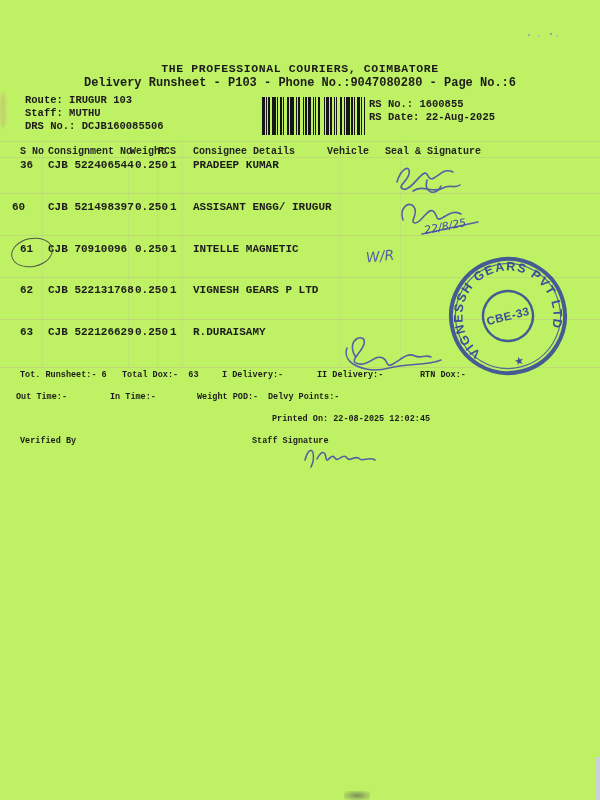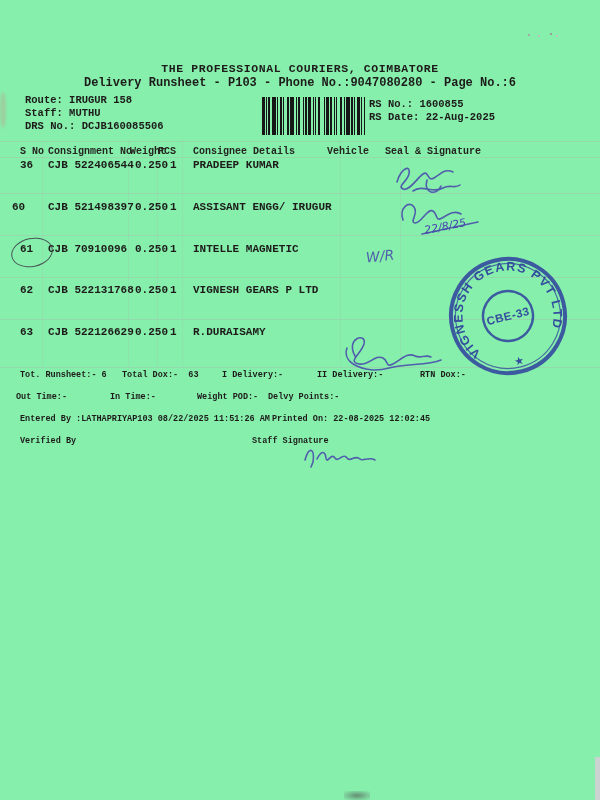--- a/index.html
+++ b/index.html
@@ -1,18 +1,18 @@
 <!DOCTYPE html>
 <html><head>
 <meta charset="utf-8">
 <style>
   html,body{margin:0;padding:0;background:#ffffff;}
   #page{
     position:relative;width:600px;height:800px;overflow:hidden;
-    background:#86efac;
+    background:#bef264;
     font-family:"Liberation Mono","DejaVu Sans Mono",monospace;
     color:#1d1c1a;
   }
   .t{position:absolute;white-space:pre;font-weight:700;line-height:1.15;letter-spacing:0;}
   .title1{left:0;top:62px;width:600px;text-align:center;font-size:11.5px;letter-spacing:.6px;}
   .title2{left:0;top:77px;width:600px;text-align:center;font-size:12px;}
   .meta{font-size:10.5px;}
   .rs{font-size:10.5px;}
   .th{font-size:10px;color:#262421;}
   .cell{font-size:11px;}
@@ -36,21 +36,21 @@
   .dots-topright{position:absolute;left:528px;top:34px;width:2px;height:2px;background:#a9a9a9;box-shadow:10px 1px 0 #bdbdbd,22px -1px 0 #9b9b9b,28px 1px 0 #c2c2c2;}
 </style>
 </head>
 <body>
 
 <div id="page">
 
   <div class="t title1">THE PROFESSIONAL COURIERS, COIMBATORE</div>
   <div class="t title2">Delivery Runsheet - P103 - Phone No.:9047080280 - Page No.:6</div>
 
-  <div class="t meta" style="left:25px;top:94px">Route: IRUGUR 158</div>
+  <div class="t meta" style="left:25px;top:94px">Route: IRUGUR 103</div>
   <div class="t meta" style="left:25px;top:107px">Staff: MUTHU</div>
   <div class="t meta" style="left:25px;top:120px">DRS No.: DCJB160085506</div>
 
   <div class="barcode">
       <i style="left:0px;width:3px"></i>
       <i style="left:4px;width:1px"></i>
       <i style="left:6px;width:2px"></i>
       <i style="left:10px;width:4px"></i>
       <i style="left:15px;width:1px"></i>
       <i style="left:18px;width:2px"></i>
@@ -198,21 +198,20 @@
   <div class="t tot" style="left:122px;top:371px">Total Dox:-  63</div>
   <div class="t tot" style="left:222px;top:371px">I Delivery:-</div>
   <div class="t tot" style="left:317px;top:371px">II Delivery:-</div>
   <div class="t tot" style="left:420px;top:371px">RTN Dox:-</div>
 
   <div class="t tot" style="left:16px;top:393px">Out Time:-</div>
   <div class="t tot" style="left:110px;top:393px">In Time:-</div>
   <div class="t tot" style="left:197px;top:393px">Weight POD:-</div>
   <div class="t tot" style="left:268px;top:393px">Delvy Points:-</div>
 
-  <div class="t tot" style="left:20px;top:415px">Entered By :LATHAPRIYAP103 08/22/2025 11:51:26 AM</div>
   <div class="t tot" style="left:272px;top:415px">Printed On: 22-08-2025 12:02:45</div>
 
   <div class="t tot" style="left:20px;top:437px">Verified By</div>
   <div class="t tot" style="left:252px;top:437px">Staff Signature</div>
 
   <div class="dots-topright"></div>
   <div class="smudge-left"></div>
   <div class="strip-right"></div>
   <div class="smudge-bottom"></div>
 

